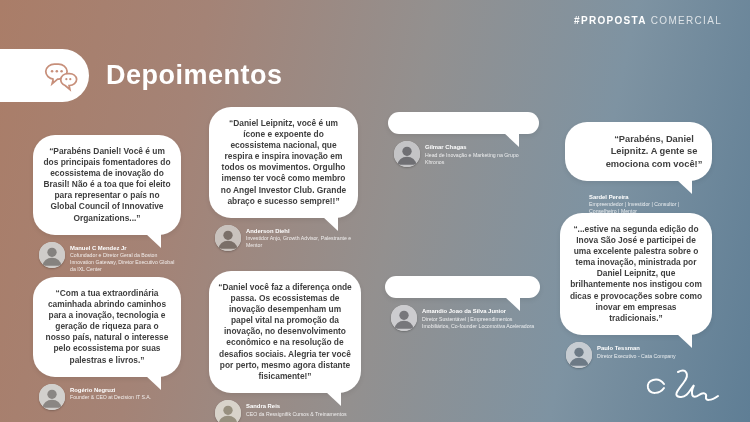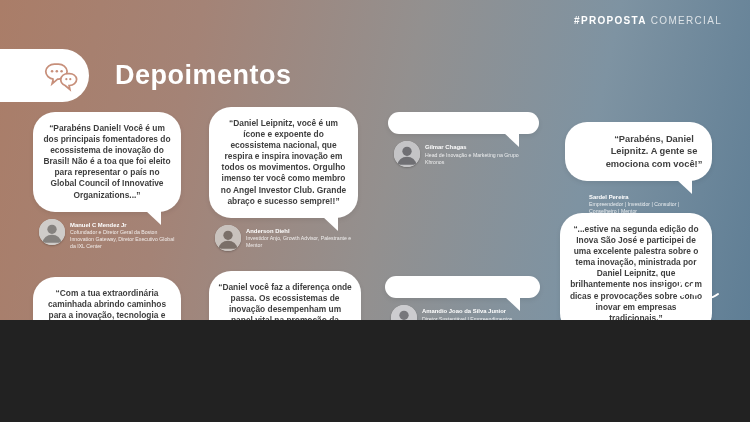--- a/index.html
+++ b/index.html
@@ -1,45 +1,45 @@
 <!DOCTYPE html>
 <html><head>
 <meta charset="utf-8">
 <style>
   html,body{margin:0;padding:0;background:#222;}
   .slide{
-    position:relative;width:750px;height:320px;overflow:hidden;
+    position:relative;width:750px;height:422px;overflow:hidden;
     font-family:"Liberation Sans",sans-serif;
     background:linear-gradient(102deg,#aa7d68 0%,#a48376 25%,#93908f 52%,#7e93a2 76%,#5f7e95 100%);
   }
   
   .tag{position:absolute;top:15px;right:28px;font-size:10px;letter-spacing:1.3px;color:#fff;}
   .tag .bold{font-weight:bold;}
   .tag .light{font-weight:normal;opacity:.75;}
   
   .header-pill{position:absolute;left:0;top:49px;width:89px;height:53px;background:#fff;
     border-radius:0 27px 27px 0;display:flex;align-items:center;justify-content:flex-end;padding-right:10px;box-sizing:border-box;}
   .chat-icon{width:38px;height:32px;display:block;}
-  .page-title{position:absolute;left:106px;top:60px;color:#fff;font-size:27px;font-weight:bold;letter-spacing:.5px;margin-left:9px;}
+  .page-title{position:absolute;left:106px;top:60px;color:#fff;font-size:27px;font-weight:bold;letter-spacing:.5px;}
   
   .card{position:absolute;}
   .bubble{position:relative;background:#fff;border-radius:22px;padding:11px 9px;
     box-shadow:0 2px 5px rgba(0,0,0,.08);}
   .quote{margin:0;font-size:8.4px;line-height:1.32;font-weight:bold;color:#3f3f3f;text-align:center;}
   .tail{position:absolute;bottom:-13px;right:20px;width:0;height:0;
     border-top:15px solid #fff;border-left:16px solid transparent;}
   .author{display:flex;align-items:flex-start;gap:5px;margin-top:7px;padding-left:6px;}
   .avatar{flex:0 0 auto;width:26px;height:26px;border-radius:50%;background:#d6d4d2;overflow:hidden;
     box-shadow:0 1px 2px rgba(0,0,0,.25);}
   .avatar svg{width:100%;height:100%;display:block;}
   .author-text{padding-top:3px;}
   .name{font-size:5.9px;font-weight:bold;color:#fff;line-height:1.3;}
   .role{font-size:5.2px;color:rgba(255,255,255,.85);line-height:1.35;max-width:118px;}
   
-  .c1{left:33px;top:112px;width:148px;}
+  .c1{left:33px;top:135px;width:148px;}
   .c2{left:209px;top:107px;width:149px;}
   .c3{left:388px;top:112px;width:151px;}
   .c4{left:565px;top:122px;width:147px;}
   .c4 .quote{font-size:9.3px;margin-left:31px;}
   .c4 .author{padding-left:24px;margin-top:10px;}
   .c5{left:33px;top:277px;width:148px;}
   .c6{left:209px;top:271px;width:152px;}
   .c7{left:385px;top:276px;width:155px;}
   .c8{left:560px;top:213px;width:152px;}
   

